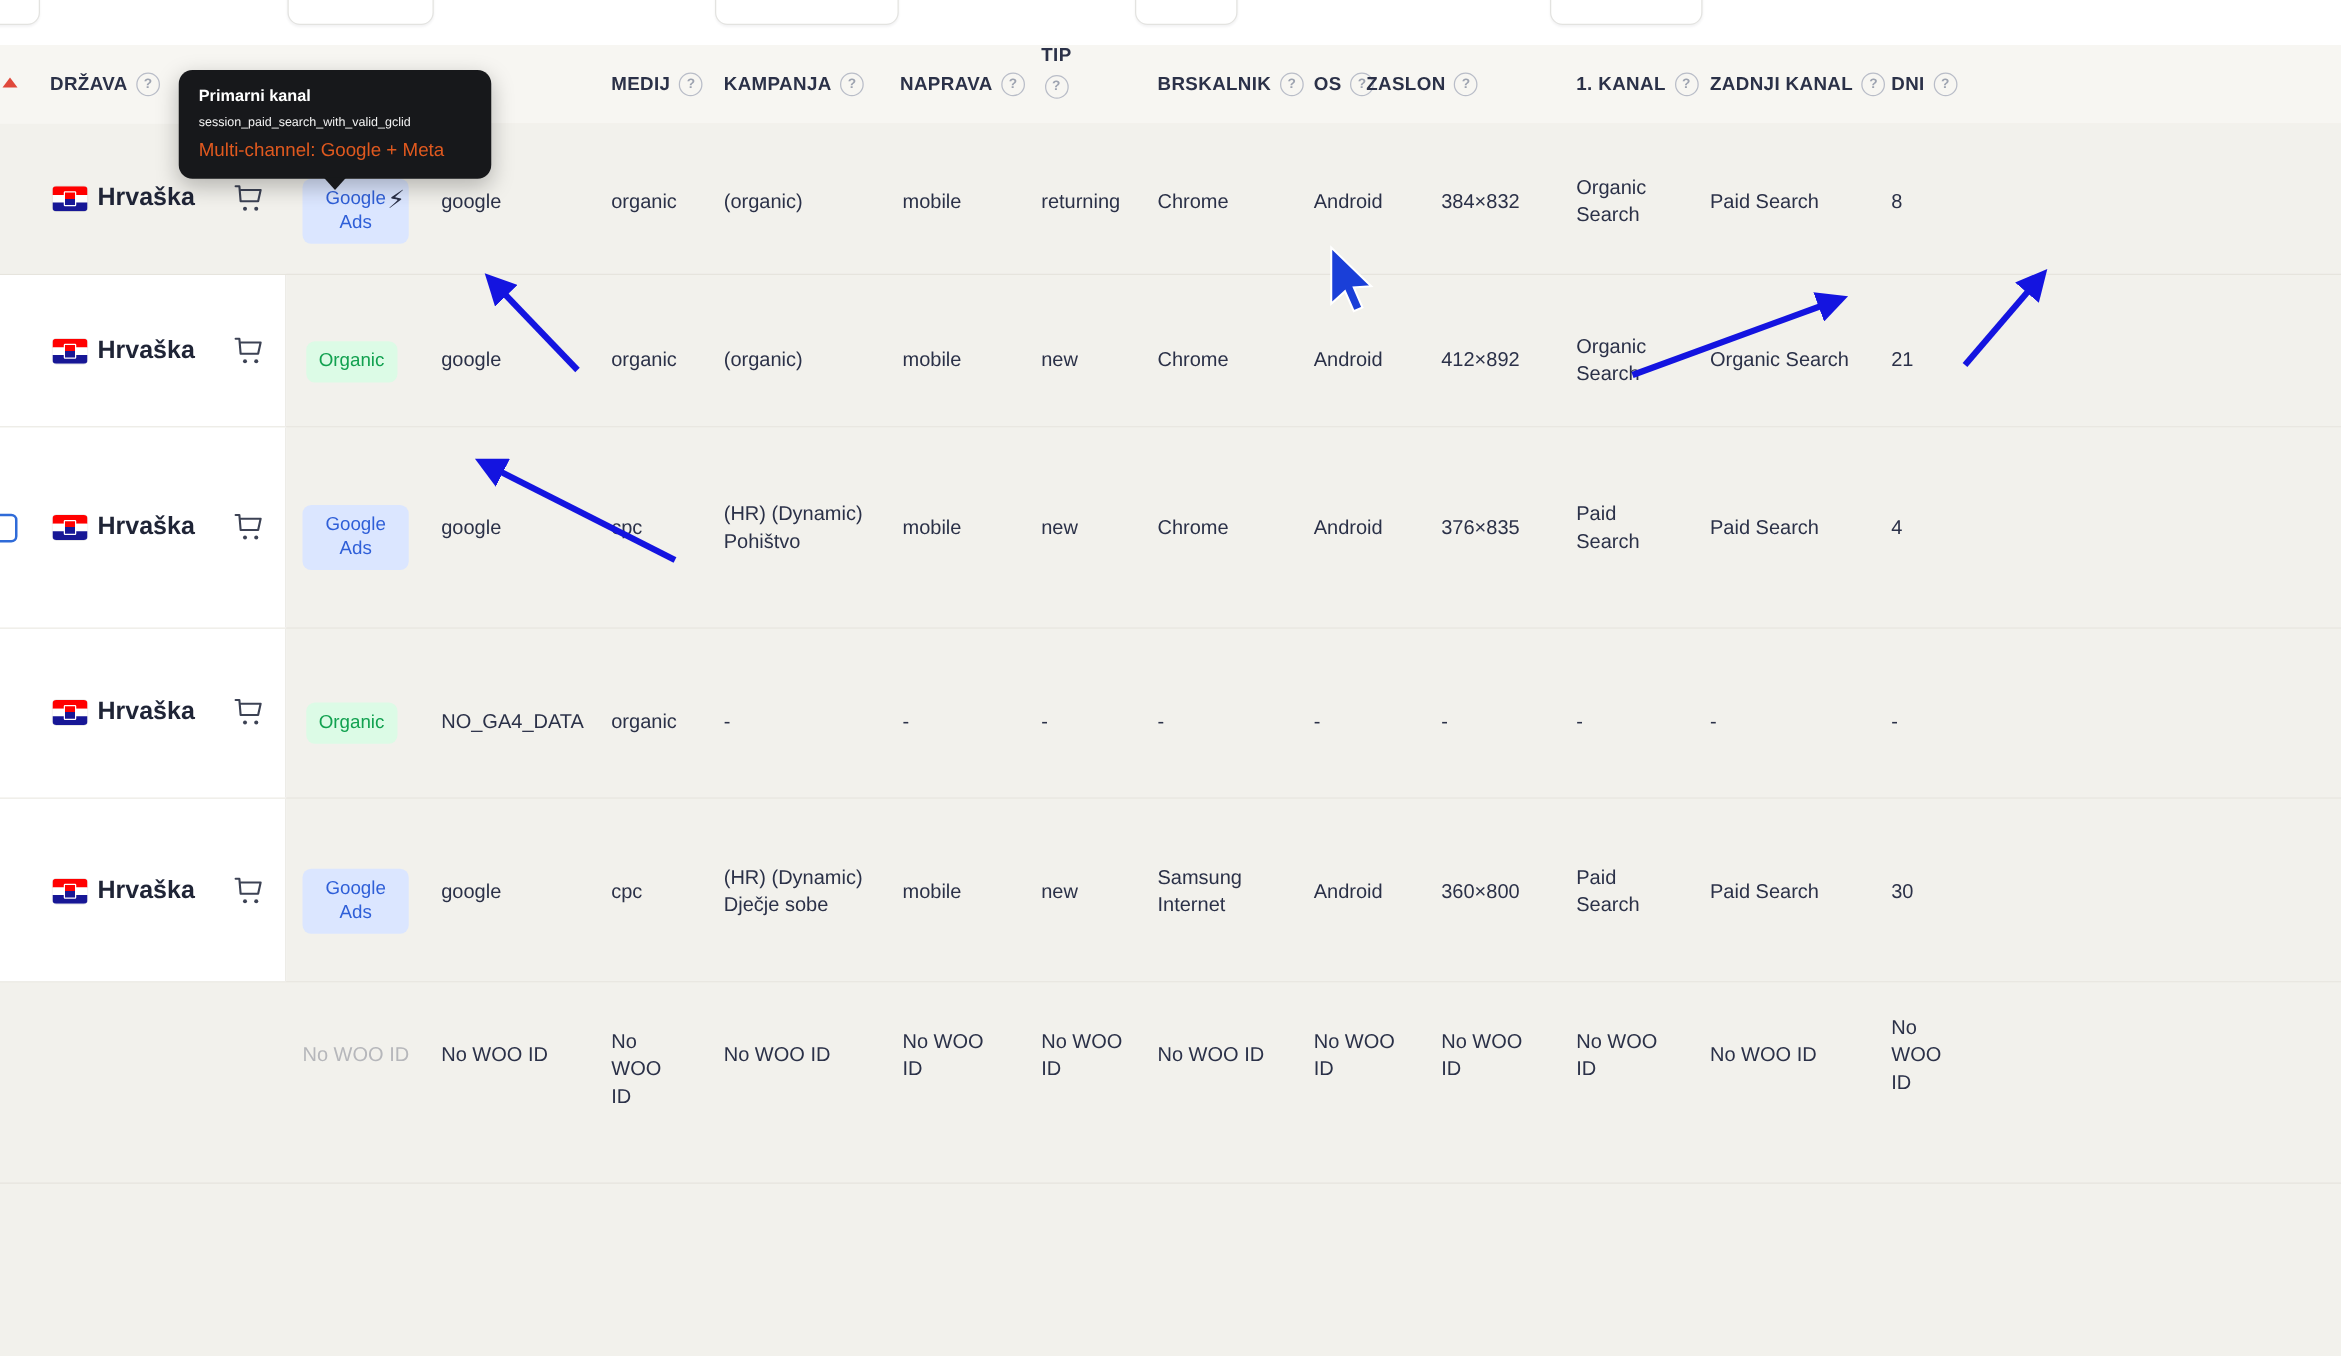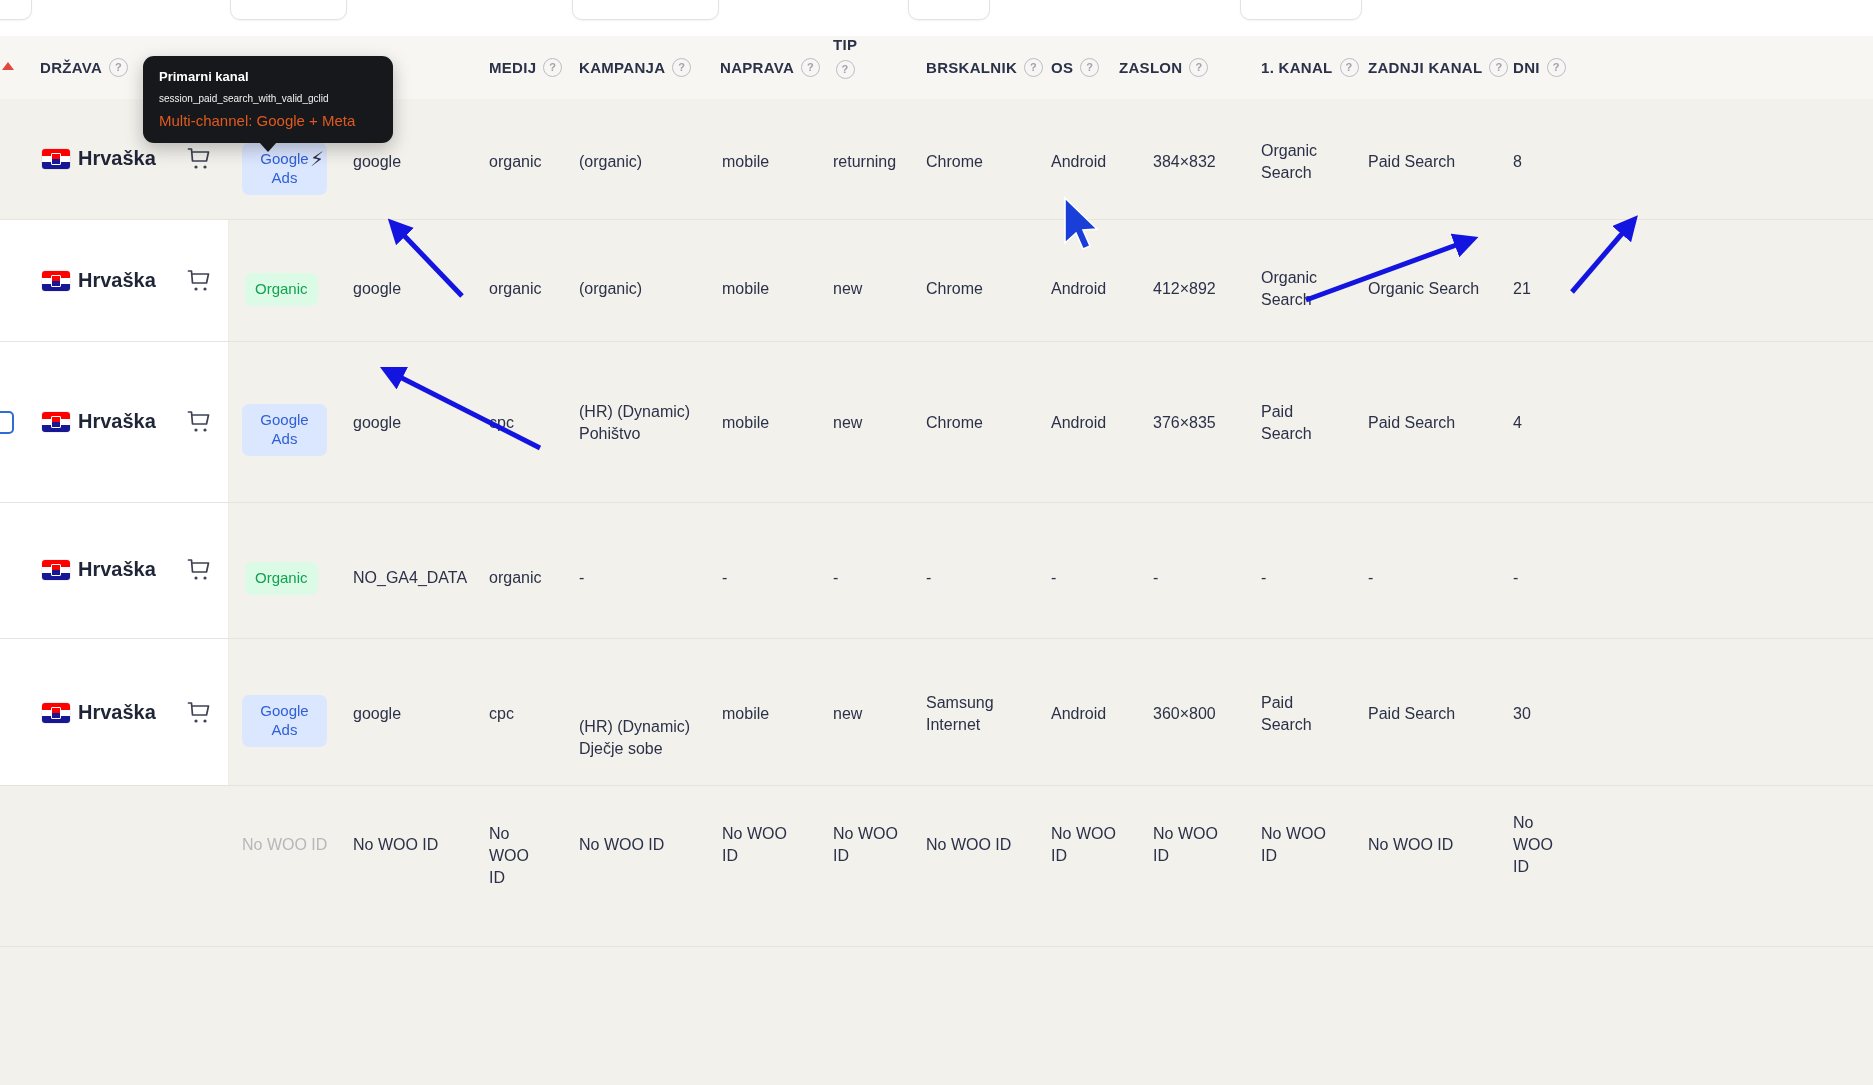--- a/index.html
+++ b/index.html
@@ -131,21 +131,21 @@
         <span class="qmark">?</span>
       </div>
       <div class="th" style="left:926px;">
         <span>BRSKALNIK</span>
         <span class="qmark">?</span>
       </div>
       <div class="th" style="left:1051px;">
         <span>OS</span>
         <span class="qmark">?</span>
       </div>
-      <div class="th" style="left:1119px;">
+      <div class="th" style="left:1093px;">
         <span>ZASLON</span>
         <span class="qmark">?</span>
       </div>
       <div class="th" style="left:1261px;">
         <span>1. KANAL</span>
         <span class="qmark">?</span>
       </div>
       <div class="th" style="left:1368px;">
         <span>ZADNJI KANAL</span>
         <span class="qmark">?</span>
@@ -282,21 +282,21 @@
           <div class="country" style="left:78px;top:62px;">Hrvaška</div>
           <svg class="cart-ico" style="left:187px;top:62px;" viewBox="0 0 26 24" fill="none" stroke="#3c4254" stroke-width="1.7" stroke-linecap="round" stroke-linejoin="round">
               <path d="M1.5 2h3l1 12h14l2-9H6"></path>
               <circle cx="9" cy="20" r="1.6" fill="#3c4254" stroke="none"></circle>
               <circle cx="18" cy="20" r="1.6" fill="#3c4254" stroke="none"></circle>
             </svg>
         </div>
         <div class="badge gads" style="left:242px;top:56px;">Google Ads</div>
         <div class="cell" style="left:353px;top:64px;">google</div>
         <div class="cell" style="left:489px;top:64px;">cpc</div>
-        <div class="cell" style="left:579px;top:53px;width:125px;margin-top:24px;">(HR) (Dynamic) Dječje sobe</div>
+        <div class="cell" style="left:579px;top:53px;width:125px;">(HR) (Dynamic) Dječje sobe</div>
         <div class="cell" style="left:722px;top:64px;">mobile</div>
         <div class="cell" style="left:833px;top:64px;">new</div>
         <div class="cell" style="left:926px;top:53px;width:95px;">Samsung Internet</div>
         <div class="cell" style="left:1051px;top:64px;">Android</div>
         <div class="cell" style="left:1153px;top:64px;">360×800</div>
         <div class="cell" style="left:1261px;top:53px;width:70px;">Paid Search</div>
         <div class="cell" style="left:1368px;top:64px;width:130px;">Paid Search</div>
         <div class="cell" style="left:1513px;top:64px;">30</div>
       </div>
 

